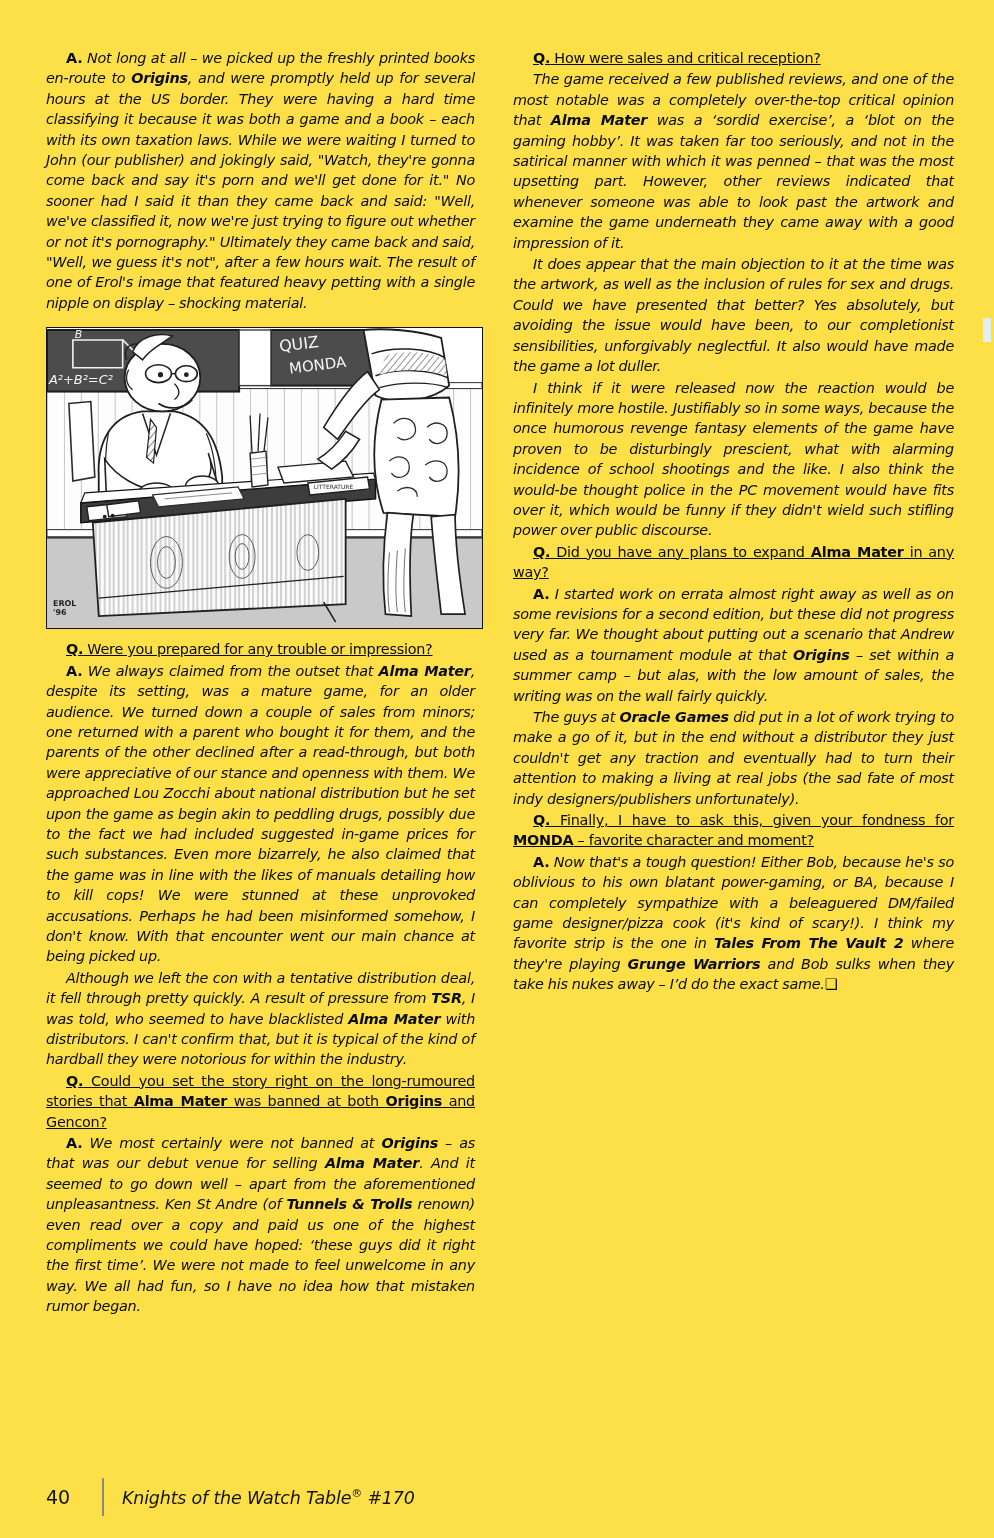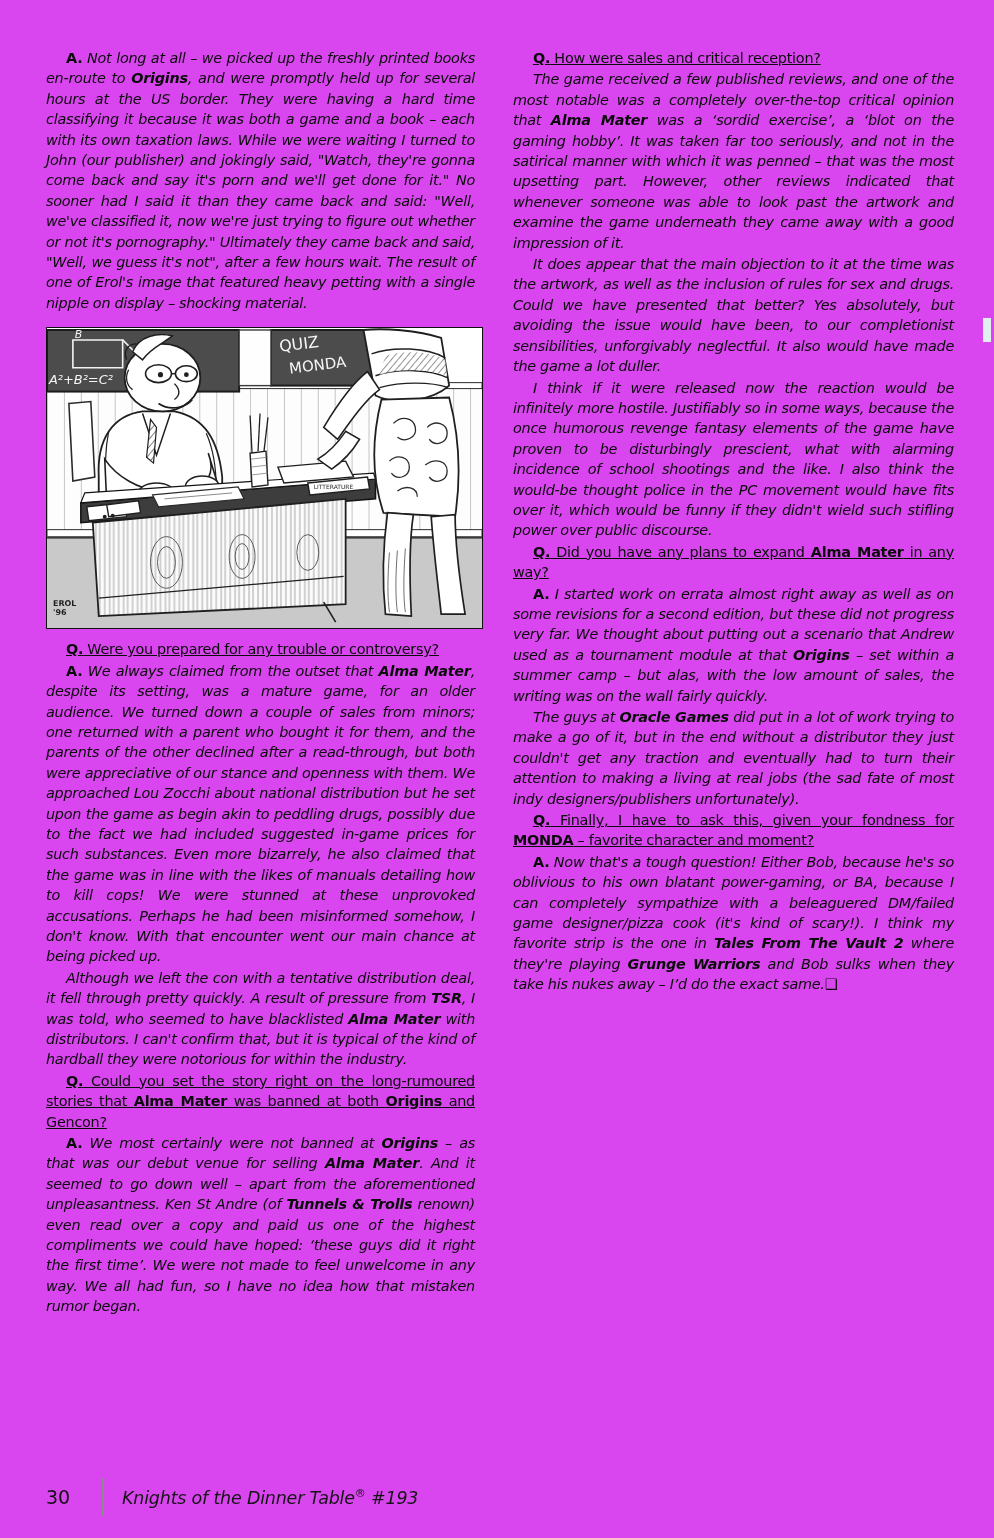--- a/index.html
+++ b/index.html
@@ -12,21 +12,21 @@
     height: 1538px;
     position: relative;
     font-family: "DejaVu Sans", sans-serif;
     color: #0b0b0b;
     overflow: hidden;
   }
 
   .page {
     position: absolute;
     inset: 0;
-    background: #d946ef;
+    background: #fde047;
     padding-left: 32px;
   }
 
   .columns {
     position: absolute;
     left: 0;
     top: 0;
     width: 994px;
     height: 1460px;
     display: flex;
@@ -280,21 +280,21 @@
             <path d="M352 224 C350 250 350 272 352 286"></path>
             <path d="M360 222 C358 250 358 272 360 286"></path>
           </g>
 
           <text x="6" y="280" font-family="DejaVu Sans, sans-serif" font-size="8" font-weight="bold" fill="#1f1f1f">EROL</text>
           <text x="6" y="289" font-family="DejaVu Sans, sans-serif" font-size="8" font-weight="bold" fill="#1f1f1f">'96</text>
         </svg>
       </figure>
 
       <p class="body question">
-        <span class="qa-label">Q.</span><span> Were you prepared for any trouble or controversy?</span>
+        <span class="qa-label">Q.</span><span> Were you prepared for any trouble or impression?</span>
       </p>
 
       <p class="body">
         <span class="qa-label">A.</span><span> We always claimed from the outset that <b>Alma Mater</b>, despite its setting, was a mature game, for an older audience. We turned down a couple of sales from minors; one returned with a parent who bought it for them, and the parents of the other declined after a read-through, but both were appreciative of our stance and openness with them. We approached Lou Zocchi about national distribution but he set upon the game as begin akin to peddling drugs, possibly due to the fact we had included suggested in-game prices for such substances.  Even more bizarrely, he also claimed that the game was in line with the likes of manuals detailing how to kill cops! We were stunned at these unprovoked accusations.  Perhaps he had been misinformed somehow, I don't know.  With that encounter went our main chance at being picked up.</span>
       </p>
 
       <p class="body">
         <span>Although we left the con with a tentative distribution deal, it fell through pretty quickly. A result of pressure from <b>TSR</b>, I was told, who seemed to have blacklisted <b>Alma Mater</b> with distributors.  I can't confirm that, but it is typical of the kind of hardball they were notorious for within the industry.</span>
       </p>
 
@@ -348,19 +348,19 @@
 
       <p class="body">
         <span class="qa-label">A.</span><span> Now that's a tough question!  Either Bob, because he's so oblivious to his own blatant power-gaming, or BA, because I can completely sympathize with a beleaguered DM/failed game designer/pizza cook (it's kind of scary!). I think my favorite strip is the one in <b>Tales From The Vault 2</b> where they're playing <b>Grunge Warriors</b> and Bob sulks when they take his nukes away – I’d do the exact same.</span><span class="end-mark">❑</span>
       </p>
 
     </div>
   </div>
 
   <div class="footer">
     <div class="footer-inner">
-      <div class="page-number">30</div>
+      <div class="page-number">40</div>
       <div class="footer-rule"></div>
-      <div class="footer-title"><span>Knights of the Dinner Table</span><span class="reg-mark">®</span> <span>#193</span></div>
+      <div class="footer-title"><span>Knights of the Watch Table</span><span class="reg-mark">®</span> <span>#170</span></div>
     </div>
   </div>
 
 </div>
 
 </body></html>

